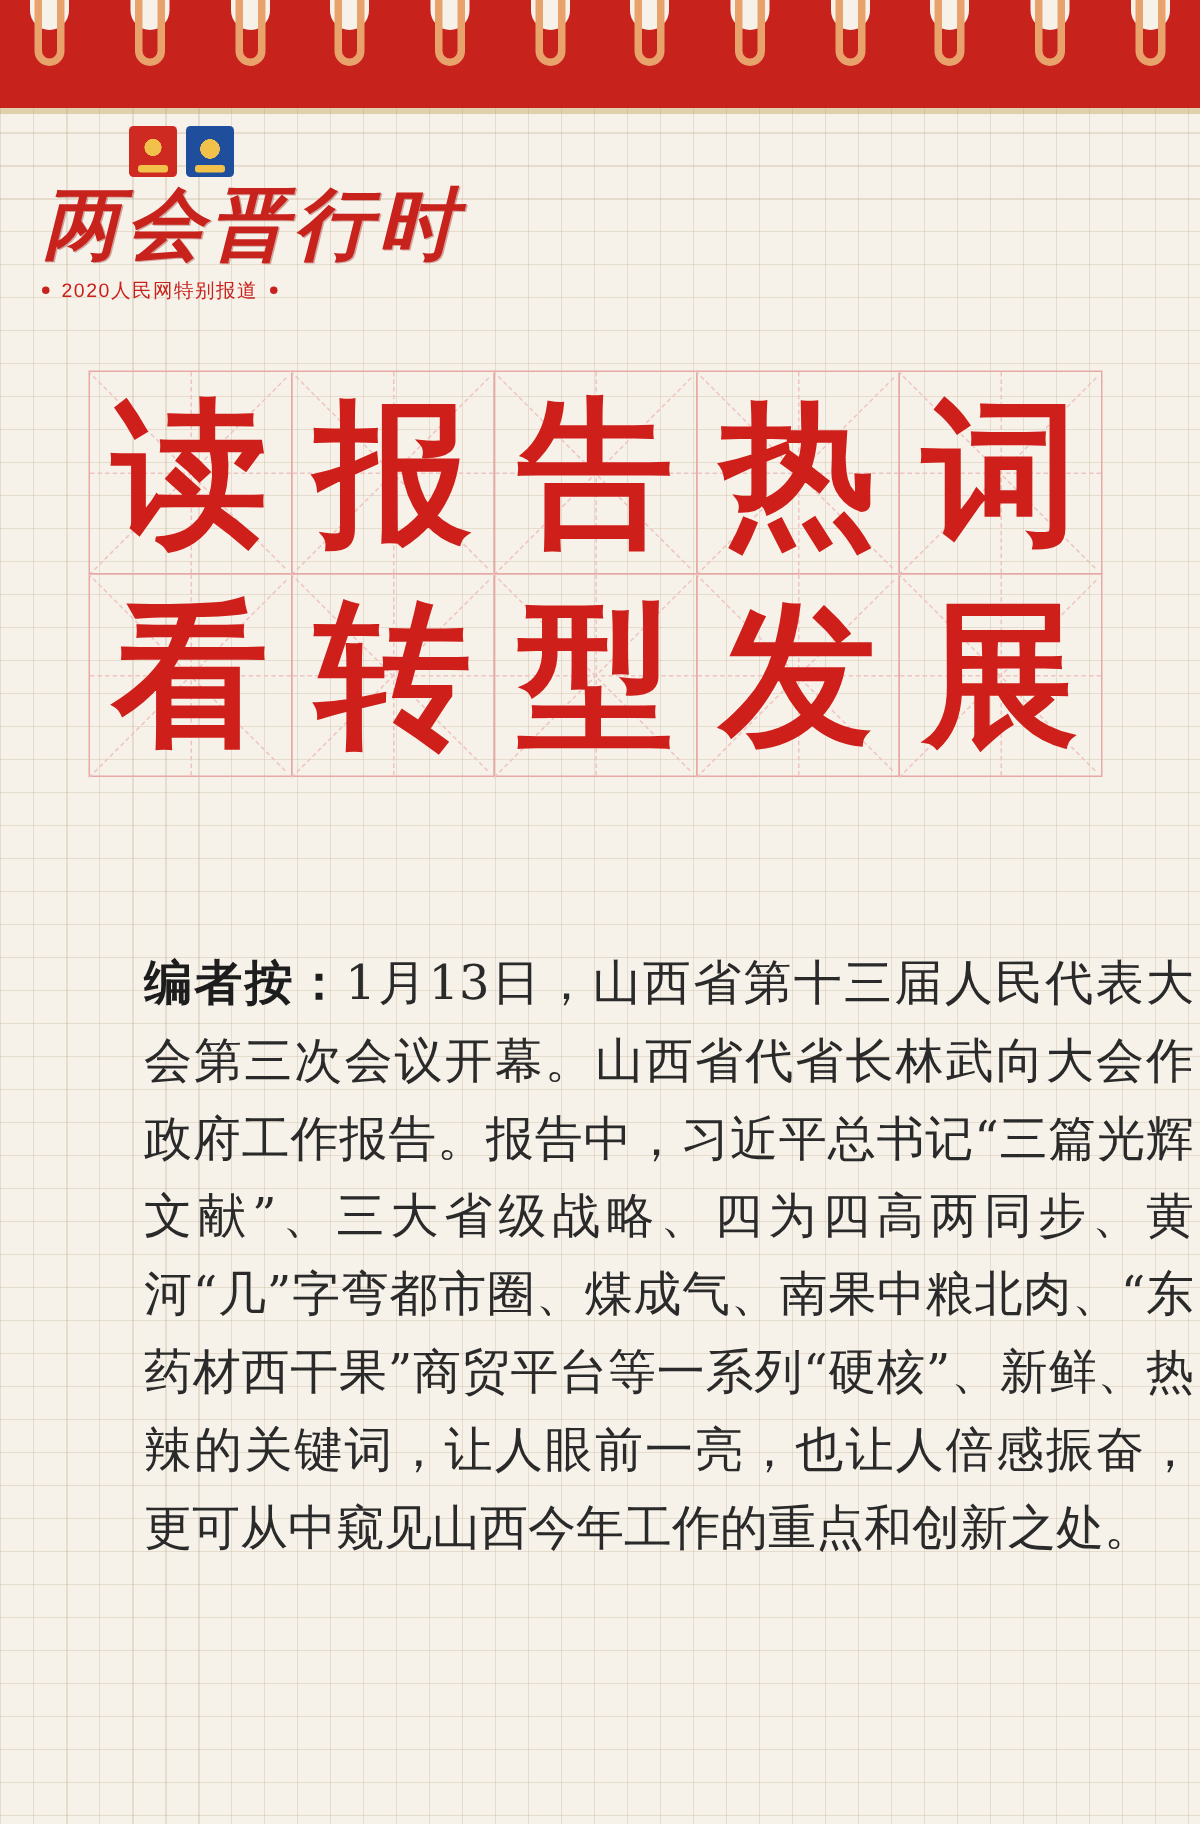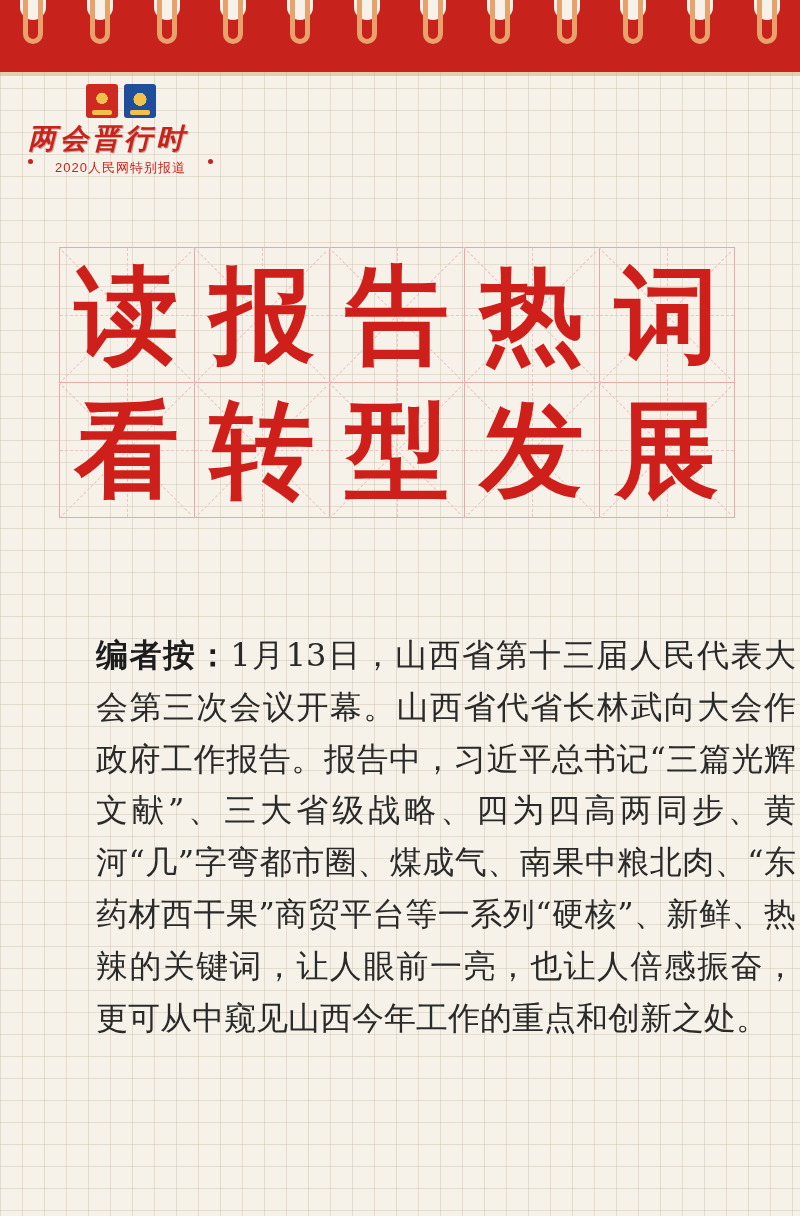--- a/index.html
+++ b/index.html
@@ -125,35 +125,36 @@
 
   
   .brand {
     position: absolute;
     top: 124px;
     left: 28px;
     z-index: 3;
   }
   .brand-title {
     font-family: Liberation Serif, serif;
-    font-size: 28px;
+    font-size: 52px;
     font-weight: bold;
     font-style: italic;
     color: #c8221d;
     letter-spacing: 4px;
     line-height: 1.05;
     text-shadow: 1px 1px 0 rgba(140,20,16,.35);
   }
   .brand-sub {
     margin-top: 6px;
     font-size: 13px;
     color: #c8221d;
     letter-spacing: 1px;
     display: flex;
-    gap: 22px;
+    align-items: center;
+    gap: 8px;
   }
   .brand-sub .dot {
     width: 5px; height: 5px;
     background: #c8221d;
     border-radius: 50%;
     display: inline-block;
   }
 
   
   .headline {

